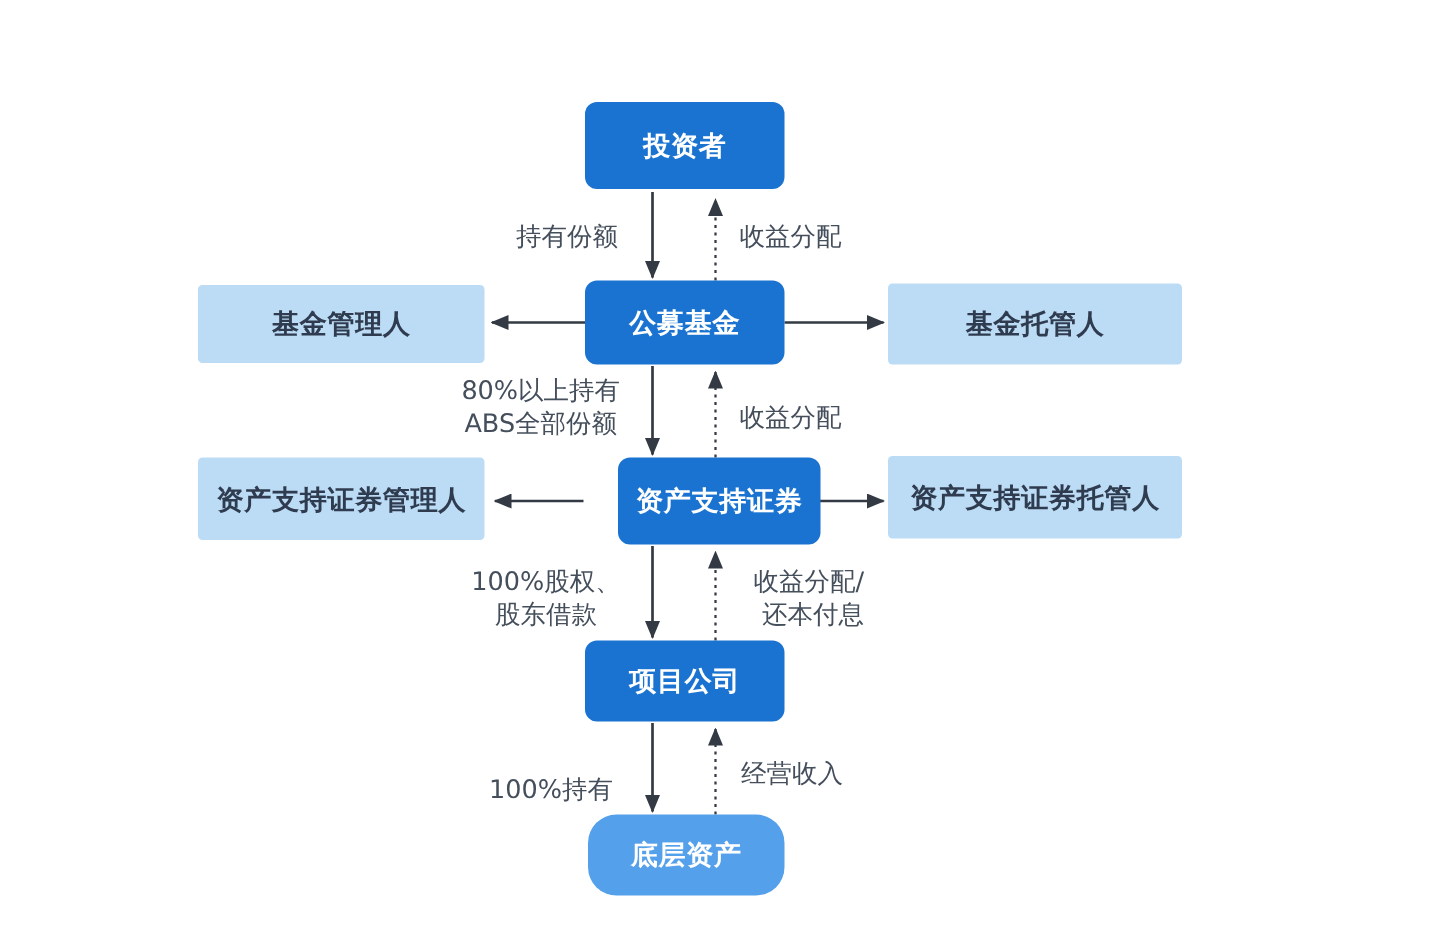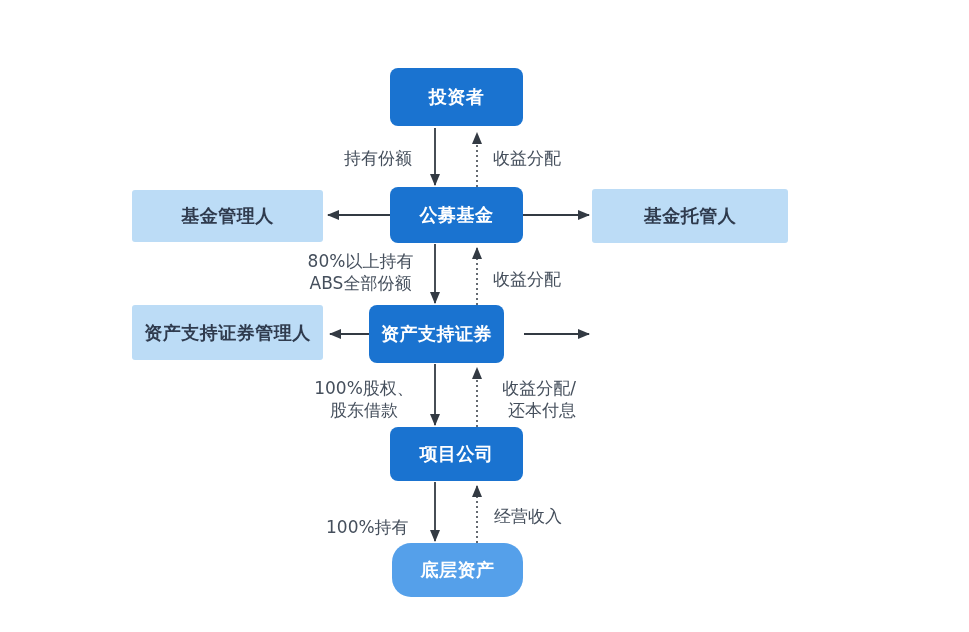--- a/index.html
+++ b/index.html
@@ -74,21 +74,21 @@
     color: var(--label-text);
     white-space: nowrap;
   }
   .elabel.center { text-align: center; }
 
   
   #n-investor        { left: 390px; top: 68px;  width: 133px; height: 58px; }
   #n-public-fund     { left: 390px; top: 187px; width: 133px; height: 56px; }
   #n-fund-manager    { left: 132px; top: 190px; width: 191px; height: 52px; }
   #n-fund-custodian  { left: 592px; top: 189px; width: 196px; height: 54px; font-family: Liberation Mono, monospace; }
-  #n-abs             { left: 369px; top: 305px; width: 135px; height: 58px; }
+  #n-abs             { left: 412px; top: 305px; width: 135px; height: 58px; }
   #n-abs-manager     { left: 132px; top: 305px; width: 191px; height: 55px; }
   #n-abs-custodian   { left: 592px; top: 304px; width: 196px; height: 55px; }
   #n-project-company { left: 390px; top: 427px; width: 133px; height: 54px; }
   #n-underlying      { left: 392px; top: 543px; width: 131px; height: 54px; border-radius: 19px; }
 
   
   #l-hold-shares { left: 344px; top: 147px; }
   #l-income1     { left: 493px; top: 147px; }
   #l-hold80      { left: 288px; top: 250px; width: 145px; }
   #l-income2     { left: 493px; top: 268px; }
@@ -136,20 +136,23 @@
   </div>
   <div class="node light" id="n-fund-custodian">
     <span>基金托管人</span>
   </div>
   <div class="node dark" id="n-abs">
     <span>资产支持证券</span>
   </div>
   <div class="node light" id="n-abs-manager">
     <span>资产支持证券管理人</span>
   </div>
+  <div class="node light" id="n-abs-custodian">
+    <span>资产支持证券托管人</span>
+  </div>
   <div class="node dark" id="n-project-company">
     <span>项目公司</span>
   </div>
   <div class="node mid" id="n-underlying">
     <span>底层资产</span>
   </div>
 
   <div class="elabel" id="l-hold-shares">持有份额</div>
   <div class="elabel" id="l-income1">收益分配</div>
   <div class="elabel center" id="l-hold80">

